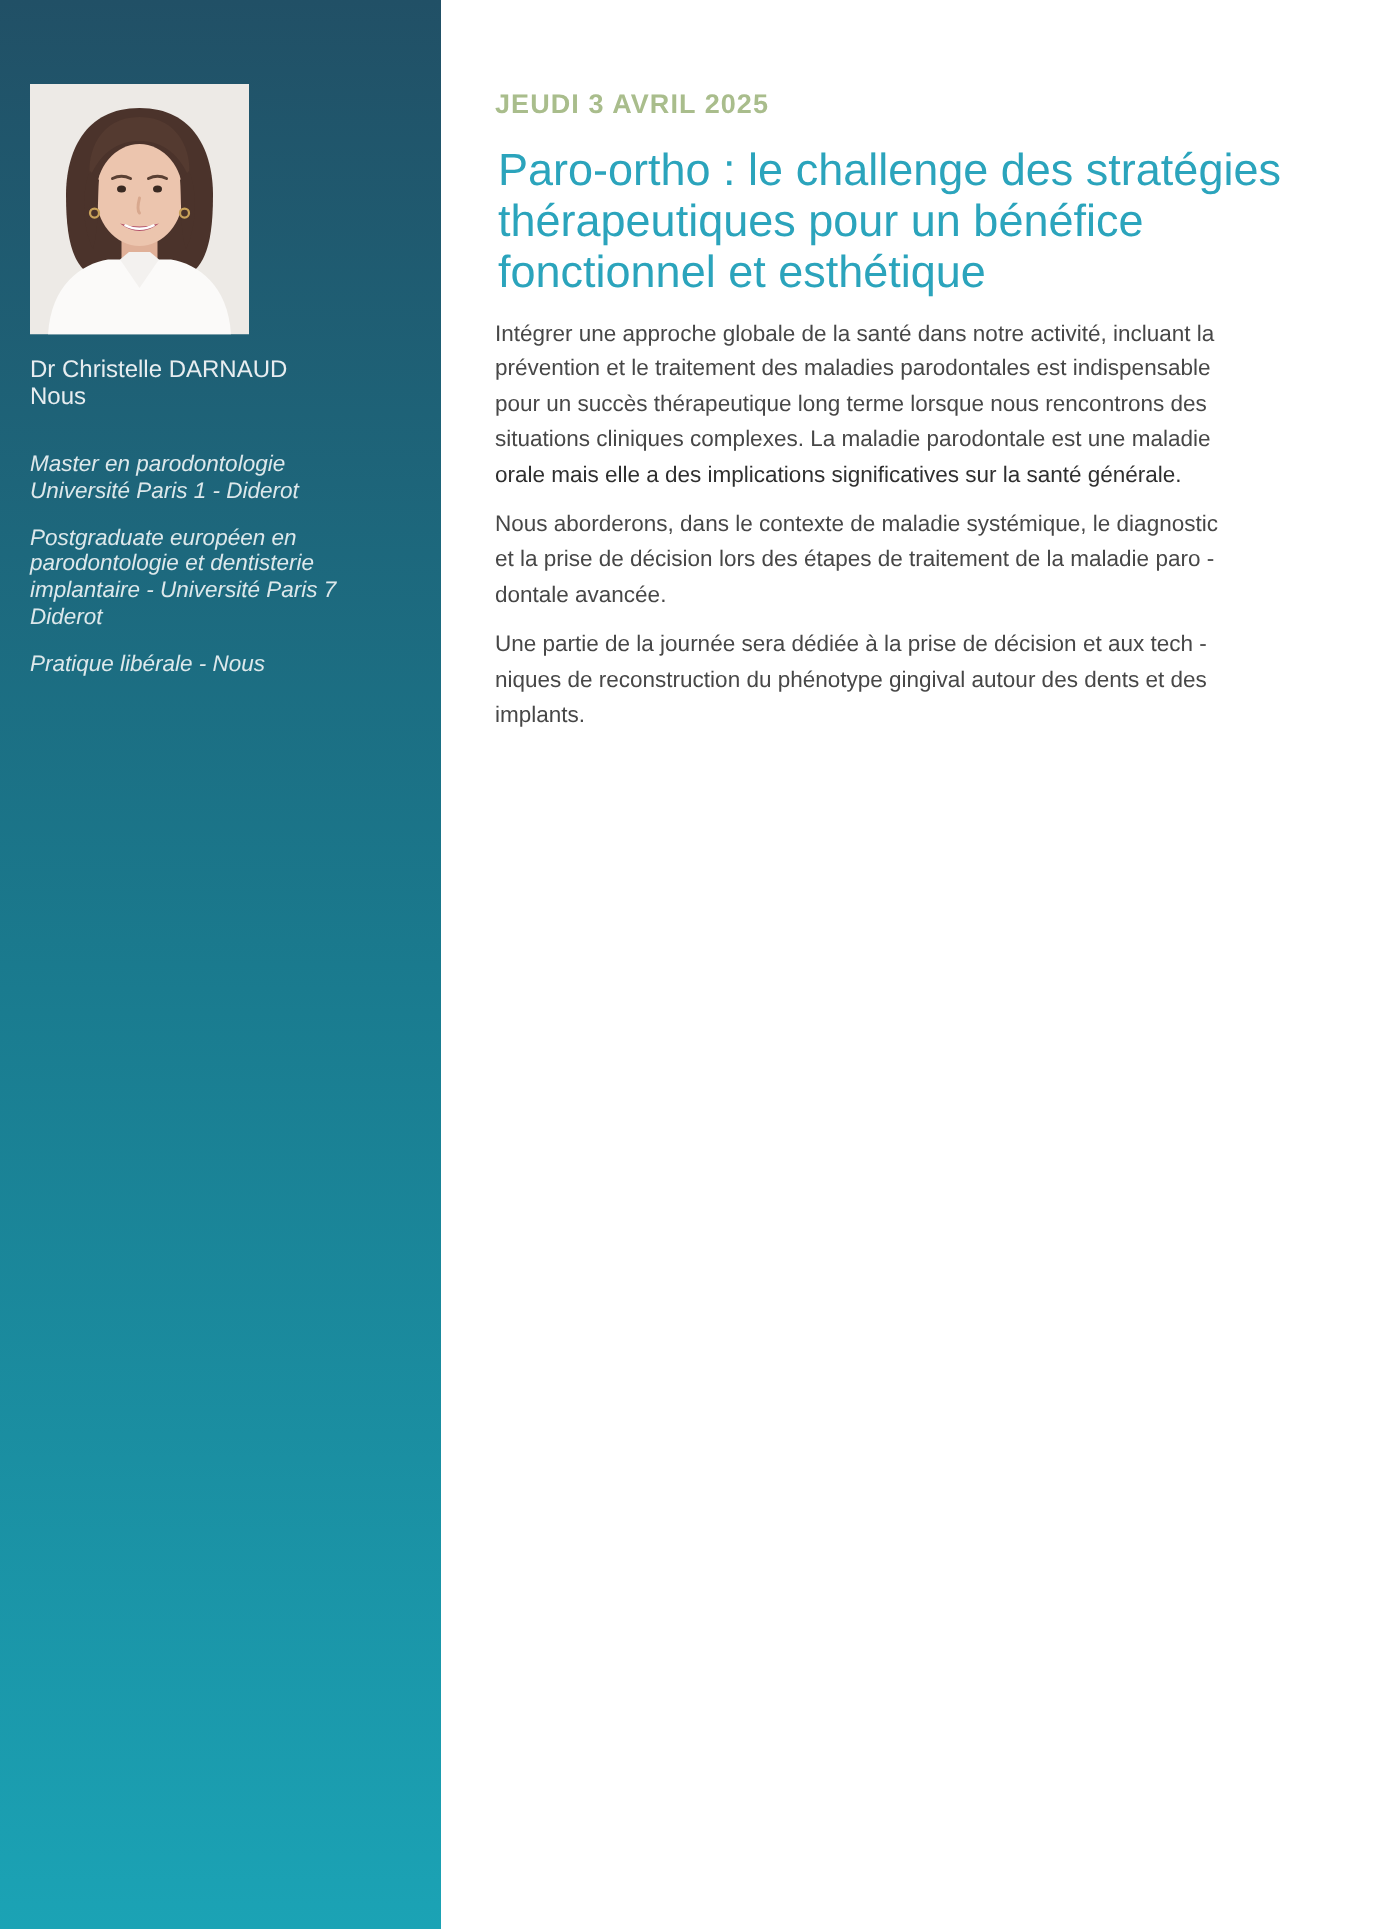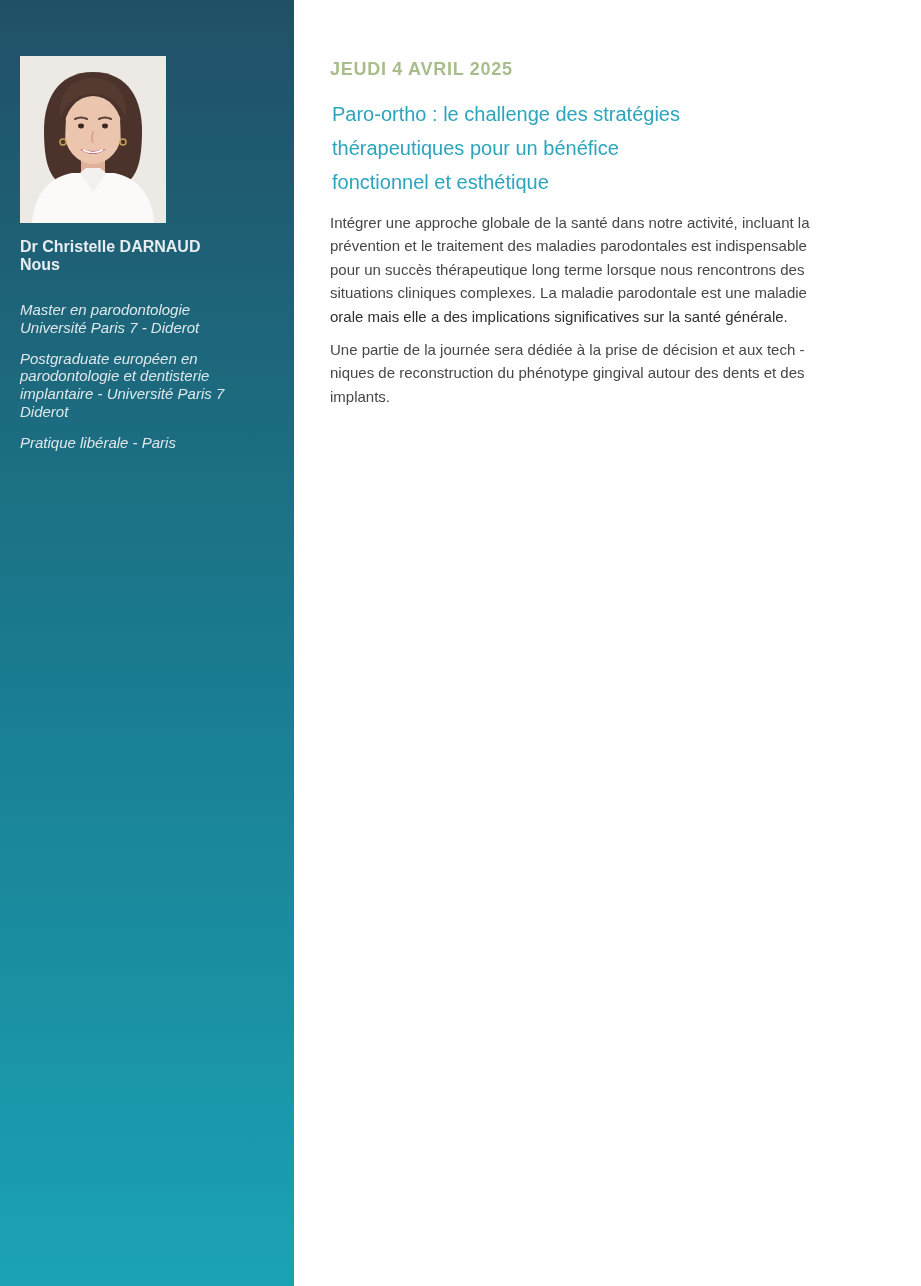--- a/index.html
+++ b/index.html
@@ -25,21 +25,21 @@
   .photo-frame {
     width: 146px;
     height: 167px;
     display: block;
   }
   .speaker-name-block {
     margin-top: 15px;
     color: var(--sidebar_text, #e7edf0);
     font-size: 16px;
     line-height: 18px;
-    font-weight: 700;
+    font-weight: 400;
   }
   .credentials {
     margin-top: 27px;
   }
   .credential {
     margin: 0 0 13px 0;
     color: var(--sidebar_text2, #dde8eb);
     font-style: italic;
     font-size: 15px;
     line-height: 17.8px;
@@ -58,21 +58,21 @@
     margin: 0 0 17px 0;
     color: var(--date, #a9bd8c);
     font-size: 18px;
     font-weight: 700;
     letter-spacing: 0.04em;
     line-height: 22px;
   }
   .page-title {
     margin: 0 0 12px 2px;
     color: var(--title, #2ba4bc);
-    font-size: 20px;
+    font-size: 30px;
     font-weight: 400;
     line-height: 34px;
     white-space: pre-line;
   }
   .body-paragraphs { max-width: 591px; }
   .body-para {
     margin: 0 0 10px 0;
     color: var(--body_text, #474747);
     font-size: 15px;
     line-height: 23.4px;
@@ -122,40 +122,43 @@
       </svg>
     </span>
 
     <div class="speaker-name-block">
       <div>Dr Christelle DARNAUD</div>
       <div>Nous</div>
     </div>
 
     <div class="credentials">
         <p class="credential">Master en parodontologie
-Université Paris 7 - Diderot</p>
+Université Paris 1 - Diderot</p>
         <p class="credential">Postgraduate européen en
 parodontologie et dentisterie
 implantaire - Université Paris 7
 Diderot</p>
-        <p class="credential">Pratique libérale - Paris</p>
+        <p class="credential">Pratique libérale - Nous</p>
       </div>
 
   </aside>
 
   <main class="main">
-    <h3 class="date-heading">JEUDI 4 AVRIL 2025</h3>
+    <h3 class="date-heading">JEUDI 3 AVRIL 2025</h3>
     <h1 class="page-title">Paro-ortho : le challenge des stratégies
 thérapeutiques pour un bénéfice
 fonctionnel et esthétique</h1>
     <div class="body-paragraphs">
         <p class="body-para"><span>Intégrer une approche globale de la santé dans notre activité, incluant la
 prévention et le traitement des maladies parodontales est indispensable
 pour un succès thérapeutique long terme lorsque nous rencontrons des
 situations cliniques complexes. La maladie parodontale est une maladie</span>
 <strong>orale mais elle a des implications significatives sur la santé générale.</strong></p>
+        <p class="body-para"><span>Nous aborderons, dans le contexte de maladie systémique, le diagnostic
+et la prise de décision lors des étapes de traitement de la maladie paro -
+dontale avancée.</span></p>
         <p class="body-para"><span>Une partie de la journée sera dédiée à la prise de décision et aux tech -
 niques de reconstruction du phénotype gingival autour des dents et des
 implants.</span></p>
       </div>
   </main>
 
 </div>
 
 </body></html>

